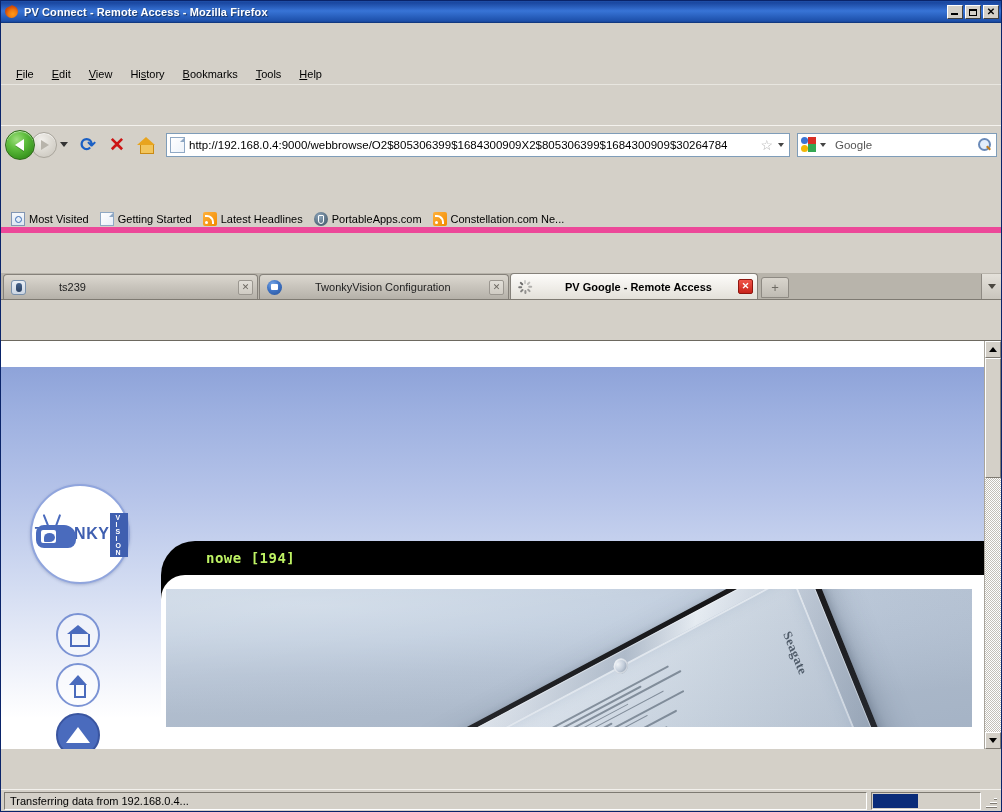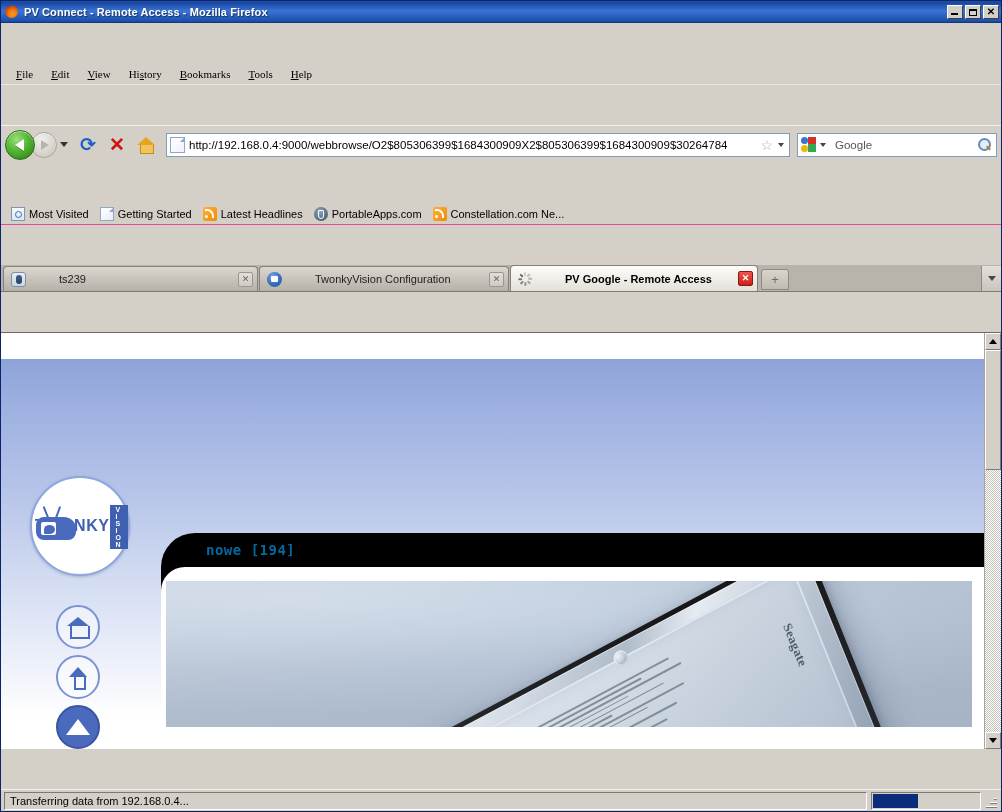--- a/index.html
+++ b/index.html
@@ -65,21 +65,21 @@
 
   
   .menubar {
     height: 22px; background: #d4d0c8;
     display: flex; align-items: center;
     padding-left: 6px; flex: 0 0 auto;
     border-bottom: 1px solid #e8e6e0;
   }
   .menuitem {
     font-size: 11px; color: #000;
-    padding: 3px 9px; cursor: default; white-space: nowrap; font-family: Liberation Serif, serif;
+    padding: 3px 9px; cursor: default; white-space: nowrap;
   }
   .menuitem u { text-decoration: underline; }
 
   
   .navbar {
     height: 38px; background: #d4d0c8;
     display: flex; align-items: center;
     padding: 0 4px; gap: 3px; flex: 0 0 auto;
     border-top: 1px solid #f4f2ee;
   }
@@ -198,21 +198,22 @@
   .mag::after {
     content: ""; position: absolute; left: 10px; top: 10px;
     width: 5px; height: 2px; background: #c07c1c; transform: rotate(45deg);
   }
 
   
   .bookmarks {
     height: 22px; background: #d4d0c8;
     display: flex; align-items: center; padding-left: 6px;
     gap: 0; flex: 0 0 auto;
-    border-bottom: 1px solid #ec4899;
+    border-bottom: 6px solid #ec4899;
+    margin-top: 8px;
   }
   .bm {
     display: flex; align-items: center; gap: 4px;
     padding: 2px 7px 2px 4px; font-size: 11px; color: #000;
     white-space: nowrap; cursor: default;
   }
   .bm-ico { width: 14px; height: 14px; flex: 0 0 auto; position: relative; }
   .bmi-visited {
     background: linear-gradient(to bottom, #f6f8fb, #dde6f2);
     border: 1px solid #8296b4;
@@ -434,21 +435,21 @@
 
   .panel {
     position: absolute; left: 160px; top: 200px; right: 0; bottom: 0;
     background: #000;
     border-radius: 34px 0 0 0;
     z-index: 3;
   }
   .panel-head {
     height: 34px; display: flex; align-items: center;
     padding-left: 45px;
-    color: #0369a1; font-size: 14px; font-weight: bold;
+    color: #bef264; font-size: 14px; font-weight: bold;
     font-family: "DejaVu Sans Mono", monospace;
     letter-spacing: 0.5px;
   }
   .panel-body {
     position: absolute; left: 0; top: 34px; right: 0; bottom: 0;
     background: #fff; border-radius: 24px 0 0 0;
   }
   .photo {
     position: absolute; left: 5px; top: 14px; right: 12px; bottom: 22px;
     overflow: hidden;

